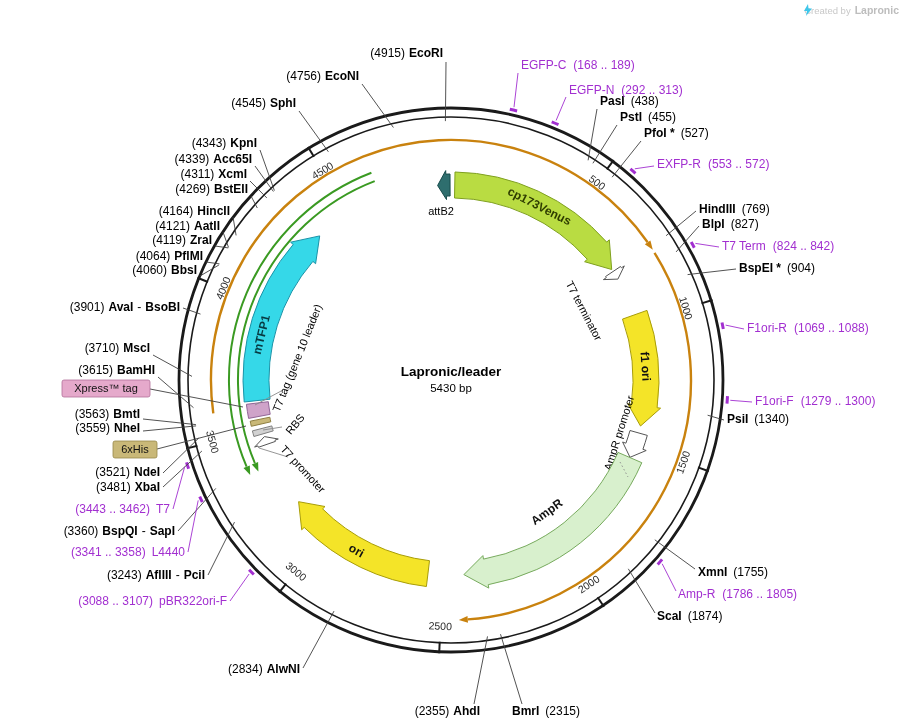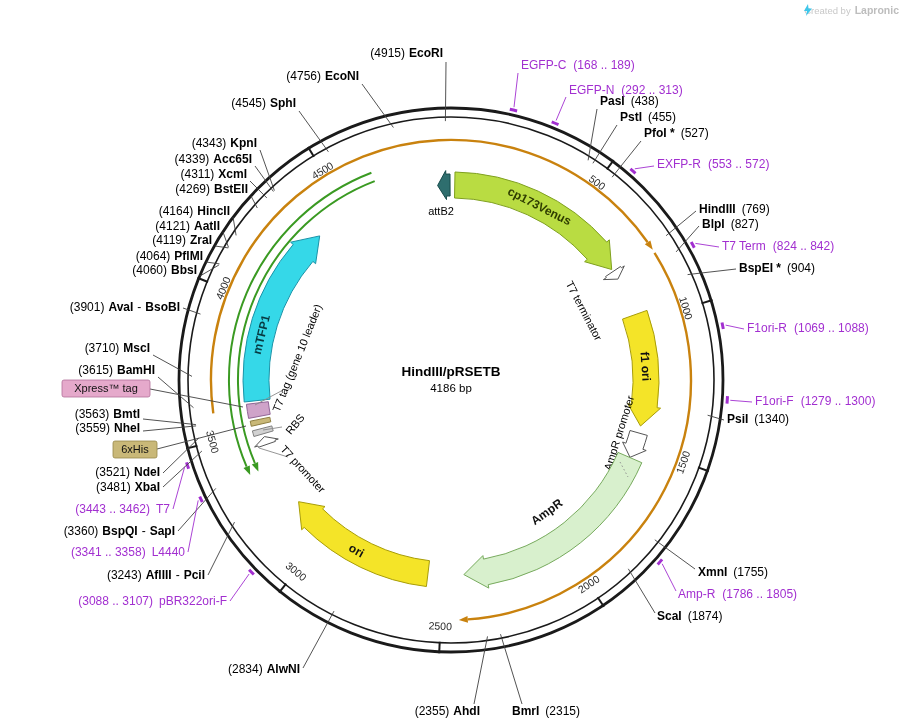--- a/index.html
+++ b/index.html
@@ -173,22 +173,22 @@
       <text x="569" y="94" text-anchor="start" font-size="12" fill="#a22fd0"><tspan>EGFP-N</tspan><tspan dx="7">(292 .. 313)</tspan></text>
       <line x1="514.0" y1="107.2" x2="518" y2="73" stroke="#a22fd0" stroke-width="0.9"></line>
       <text x="521" y="69" text-anchor="start" font-size="12" fill="#a22fd0"><tspan>EGFP-C</tspan><tspan dx="7">(168 .. 189)</tspan></text>
       <text x="441" y="211" text-anchor="middle" dominant-baseline="central" font-size="11" font-weight="normal" fill="#000000">attB2</text>
       <text x="297" y="358" text-anchor="middle" dominant-baseline="central" font-size="11" font-weight="normal" fill="#000000" transform="rotate(-68 297 358)">T7 tag (gene 10 leader)</text>
       <text x="295" y="424" text-anchor="middle" dominant-baseline="central" font-size="11" font-weight="normal" fill="#000000" transform="rotate(-50 295 424)">RBS</text>
       <text x="303" y="469" text-anchor="middle" dominant-baseline="central" font-size="11" font-weight="normal" fill="#000000" transform="rotate(47 303 469)">T7 promoter</text>
     </svg>
 
   <div class="title-block">
-    <div class="title">HindIII/pRSETB</div>
-    <div class="bp">4186 bp</div>
+    <div class="title">Lapronic/leader</div>
+    <div class="bp">5430 bp</div>
   </div>
 
   <div class="watermark">
     <span>Created by</span>
     <svg width="8" height="12" viewBox="0 0 8 12">
       <polygon points="4,0 0,7 3,7 2,12 8,4.5 4.5,4.5" fill="#3ec6ea"></polygon>
     </svg>
     <span class="brand">Lapronic</span>
   </div>
 </div>

